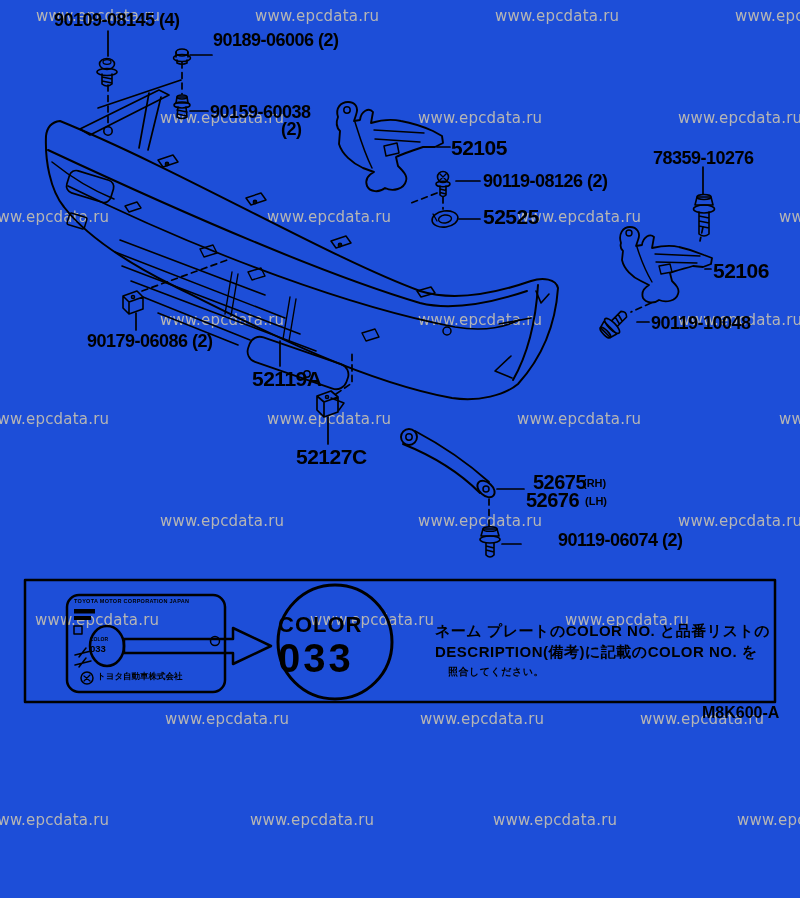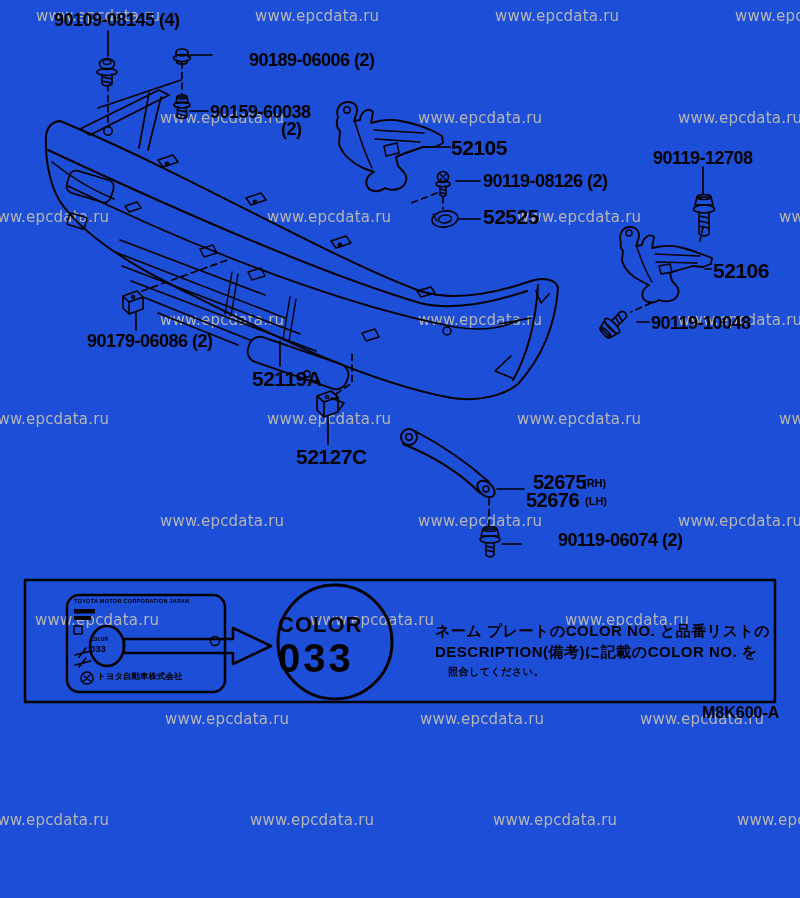--- a/index.html
+++ b/index.html
@@ -230,27 +230,27 @@
       <ellipse cx="107" cy="646" rx="17" ry="20"></ellipse>
       <circle cx="215" cy="641" r="4.5" stroke-width="1.5"></circle>
       <circle cx="87" cy="678" r="6" stroke-width="1.5"></circle>
       <path d="M84,676 L90,681 M90,675 L84,681" stroke-width="1.2"></path>
       <path d="M124,639 L233,639 L233,628 L271,646 L233,664 L233,653 L124,653 Z"></path>
       <circle cx="335" cy="642" r="57" stroke-width="3"></circle>
     </g>
   </svg>
 
   <div class="plabel" style="left:54px;top:10px;font-size:18px;">90109-08145 (4)</div>
-  <div class="plabel" style="left:213px;top:50px;font-size:18px;margin-left:36px;">90189-06006 (2)</div>
+  <div class="plabel" style="left:213px;top:30px;font-size:18px;">90189-06006 (2)</div>
   <div class="plabel" style="left:210px;top:102px;font-size:18px;">90159-60038</div>
   <div class="plabel" style="left:281px;top:119px;font-size:18px;">(2)</div>
   <div class="plabel" style="left:451px;top:136px;font-size:21px;">52105</div>
   <div class="plabel" style="left:483px;top:171px;font-size:18px;">90119-08126 (2)</div>
   <div class="plabel" style="left:483px;top:205px;font-size:21px;">52525</div>
-  <div class="plabel" style="left:653px;top:148px;font-size:18px;">90119-12708</div>
+  <div class="plabel" style="left:653px;top:148px;font-size:18px;">78359-10276</div>
   <div class="plabel" style="left:713px;top:259px;font-size:21px;">52106</div>
   <div class="plabel" style="left:651px;top:313px;font-size:18px;">90119-10048</div>
   <div class="plabel" style="left:87px;top:331px;font-size:18px;">90179-06086 (2)</div>
   <div class="plabel" style="left:252px;top:367px;font-size:21px;text-align:center;">52119A</div>
   <div class="plabel" style="left:296px;top:445px;font-size:21px;">52127C</div>
   <div class="plabel" style="left:533px;top:471px;font-size:20px;text-align:right;">52675</div>
   <div class="plabel" style="left:583px;top:477px;font-size:11px;letter-spacing:0;">(RH)</div>
   <div class="plabel" style="left:526px;top:489px;font-size:20px;">52676</div>
   <div class="plabel" style="left:585px;top:495px;font-size:11px;letter-spacing:0;">(LH)</div>
   <div class="plabel" style="left:522px;top:530px;font-size:18px;margin-left:36px;">90119-06074 (2)</div>

